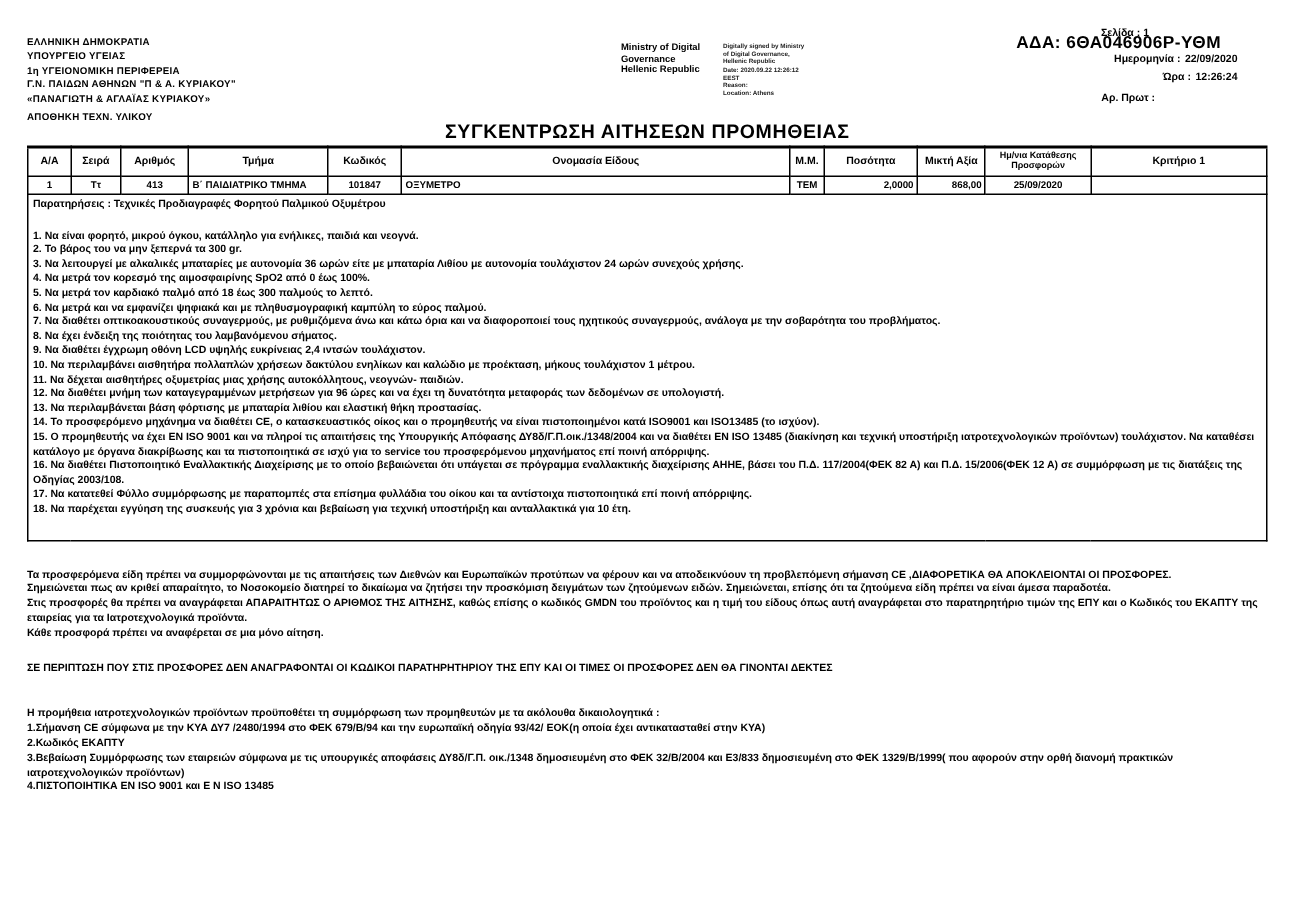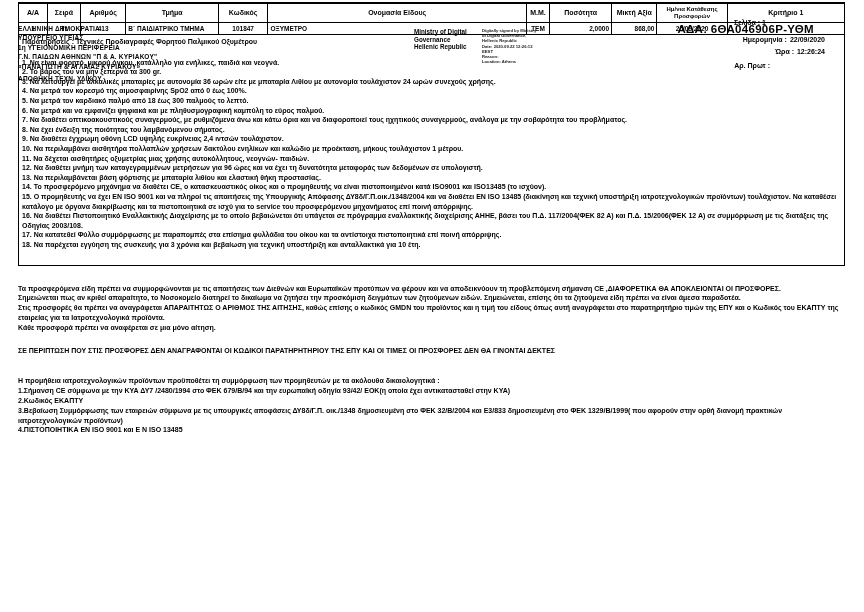--- a/index.html
+++ b/index.html
@@ -91,20 +91,21 @@
       <div class="meta-row meta-time">
         <span class="lbl">Ώρα :</span><span>12:26:24</span>
       </div>
       <div class="meta-row meta-prot">
         <span class="lbl">Αρ. Πρωτ :</span>
       </div>
     </div>
 
   </div>
 
+  <div class="title">ΣΥΓΚΕΝΤΡΩΣΗ ΑΙΤΗΣΕΩΝ ΠΡΟΜΗΘΕΙΑΣ</div>
 
   <table>
     <colgroup>
       <col style="width:3.5%">
         <col style="width:4%">
         <col style="width:5.5%">
         <col style="width:11.2%">
       <col style="width:6%">
         <col style="width:31.3%">
         <col style="width:2.8%">

